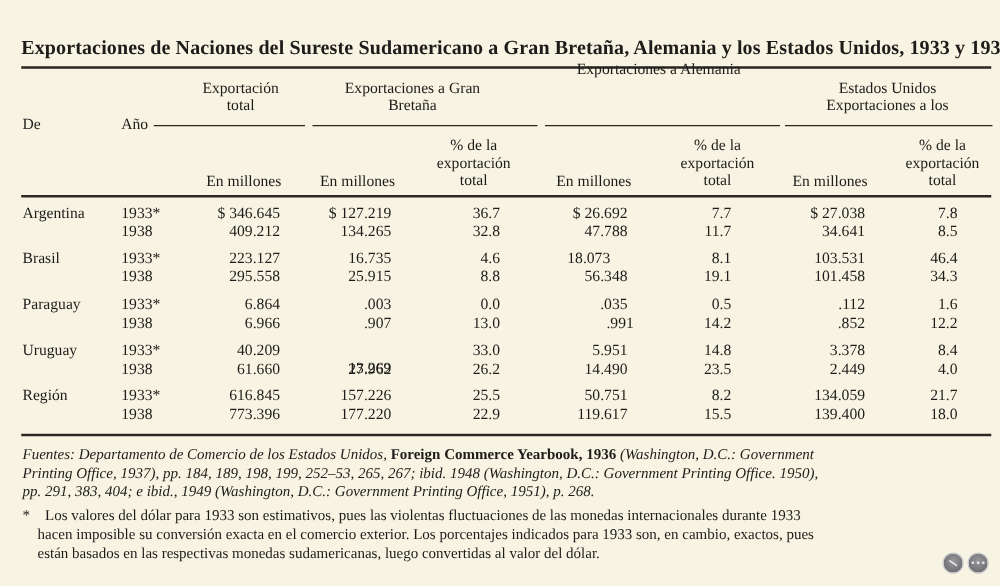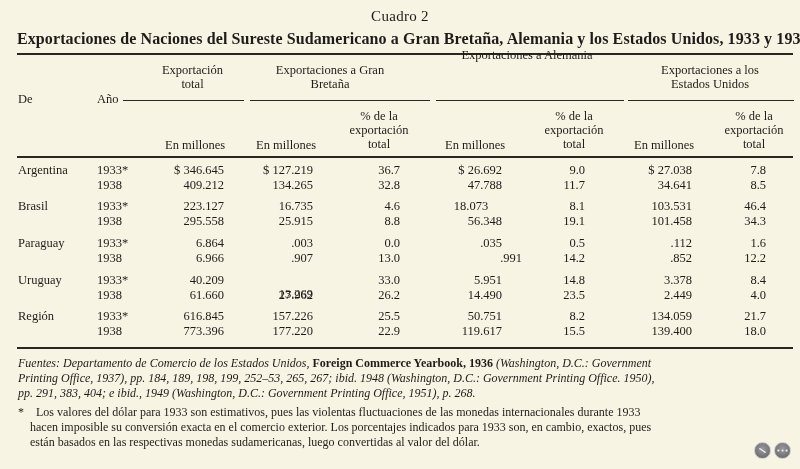--- a/index.html
+++ b/index.html
@@ -43,21 +43,20 @@
       background:radial-gradient(circle at 50% 40%, #9a9a9e, #5e5e64);
       border:1px solid #c9c9cc; box-sizing:border-box;
       display:flex; align-items:center; justify-content:center;
       color:#e8e8ea; font-size:7px; font-family:"DejaVu Sans", sans-serif;
     }
   </style>
 </head>
 <body>
 
 <div class="page">
-  <div class="caption">Cuadro 2</div>
   <div class="title">Exportaciones de Naciones del Sureste Sudamericano a Gran Bretaña, Alemania y los Estados Unidos, 1933 y 1938</div>
 
   <div class="rule" style="top:53px;"></div>
 
   <div class="h" style="left:18px; top:92px; text-align:left;">De</div>
   <div class="h" style="left:97px; top:92px; text-align:left;">Año</div>
   <div class="subrule" style="left:123px; top:100px; width:121px;"></div>
 
   <div class="h" style="left:145px; top:63px; width:95px;">
     <div>Exportación</div>
@@ -68,22 +67,22 @@
     <div>Bretaña</div>
   </div>
   <div class="subrule" style="left:250px; top:100px; width:180px;"></div>
 
   <div class="h" style="left:437px; top:48px; width:180px;">
     <div>Exportaciones a Alemania</div>
   </div>
   <div class="subrule" style="left:436px; top:100px; width:188px;"></div>
 
   <div class="h" style="left:630px; top:63px; width:160px;">
+    <div>Estados Unidos</div>
     <div>Exportaciones a los</div>
-    <div>Estados Unidos</div>
   </div>
   <div class="subrule" style="left:628px; top:100px; width:166px;"></div>
 
   <div class="h" style="left:165px; top:138px;">En millones</div>
   <div class="h" style="left:256px; top:138px;">En millones</div>
   <div class="h" style="left:348px; top:109px; width:62px;">
     <div>% de la</div>
     <div>exportación</div>
     <div>total</div>
   </div>
@@ -103,21 +102,21 @@
   <div class="rule" style="top:156px;"></div>
 
   <div>
 
     <div class="cell" style="left:18px; top:163px;">Argentina</div>
     <div class="cell" style="left:97px; top:163px;">1933*</div>
     <div class="cell r" style="left:150px; width:74px; top:163px;">$ 346.645</div>
     <div class="cell r" style="left:240px; width:73px; top:163px;">$ 127.219</div>
     <div class="cell r" style="left:360px; width:40px; top:163px;">36.7</div>
     <div class="cell r" style="left:440px; width:62px; top:163px;">$ 26.692</div>
-    <div class="cell r" style="left:545px; width:40px; top:163px;">9.0</div>
+    <div class="cell r" style="left:545px; width:40px; top:163px;">7.7</div>
     <div class="cell r" style="left:625px; width:67px; top:163px;">$  27.038</div>
     <div class="cell r" style="left:725px; width:41px; top:163px;">7.8</div>
 
     <div class="cell" style="left:97px; top:178px;">1938</div>
     <div class="cell r" style="left:150px; width:74px; top:178px;">409.212</div>
     <div class="cell r" style="left:240px; width:73px; top:178px;">134.265</div>
     <div class="cell r" style="left:360px; width:40px; top:178px;">32.8</div>
     <div class="cell r" style="left:440px; width:62px; top:178px;">47.788</div>
     <div class="cell r" style="left:545px; width:40px; top:178px;">11.7</div>
     <div class="cell r" style="left:625px; width:67px; top:178px;">34.641</div>
@@ -149,21 +148,21 @@
     <div class="cell r" style="left:360px; width:40px; top:236px;">0.0</div>
     <div class="cell r" style="left:440px; width:62px; top:236px;">.035</div>
     <div class="cell r" style="left:545px; width:40px; top:236px;">0.5</div>
     <div class="cell r" style="left:625px; width:67px; top:236px;">.112</div>
     <div class="cell r" style="left:725px; width:41px; top:236px;">1.6</div>
 
     <div class="cell" style="left:97px; top:251px;">1938</div>
     <div class="cell r" style="left:150px; width:74px; top:251px;">6.966</div>
     <div class="cell r" style="left:240px; width:73px; top:251px;">.907</div>
     <div class="cell r" style="left:360px; width:40px; top:251px;">13.0</div>
-    <div class="cell r" style="left:460px; width:62px; top:251px;">.991</div>
+    <div class="cell r" style="left:445px; width:62px; top:251px;">.991</div>
     <div class="cell r" style="left:545px; width:40px; top:251px;">14.2</div>
     <div class="cell r" style="left:625px; width:67px; top:251px;">.852</div>
     <div class="cell r" style="left:725px; width:41px; top:251px;">12.2</div>
 
     <div class="cell" style="left:18px; top:273px;">Uruguay</div>
     <div class="cell" style="left:97px; top:273px;">1933*</div>
     <div class="cell r" style="left:150px; width:74px; top:273px;">40.209</div>
     <div class="cell r" style="left:240px; width:73px; top:287px;">13.269</div>
     <div class="cell r" style="left:360px; width:40px; top:273px;">33.0</div>
     <div class="cell r" style="left:440px; width:62px; top:273px;">5.951</div>

